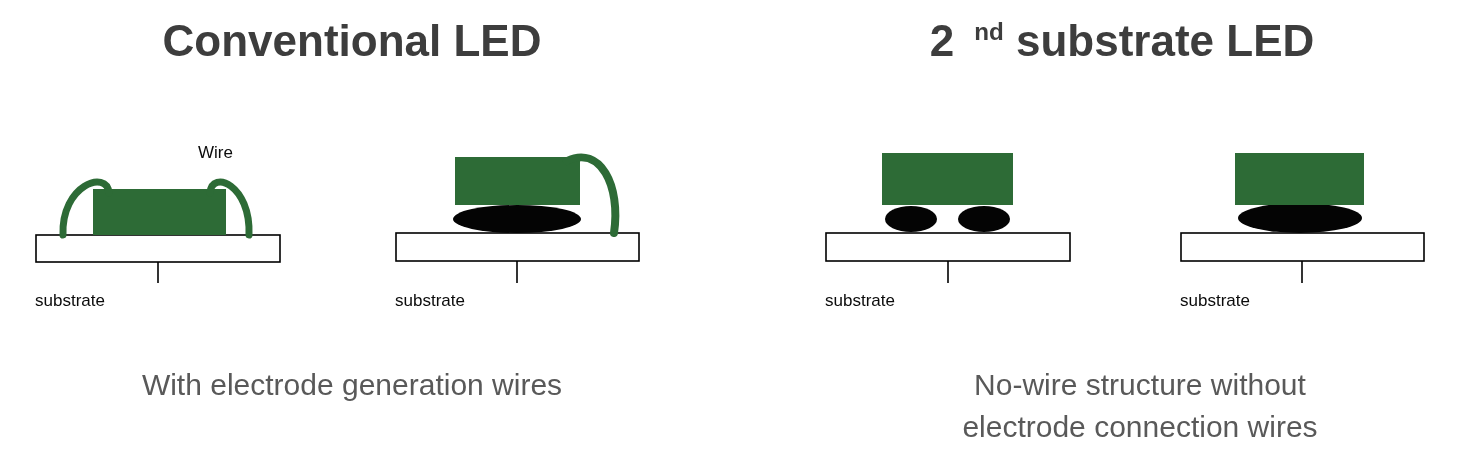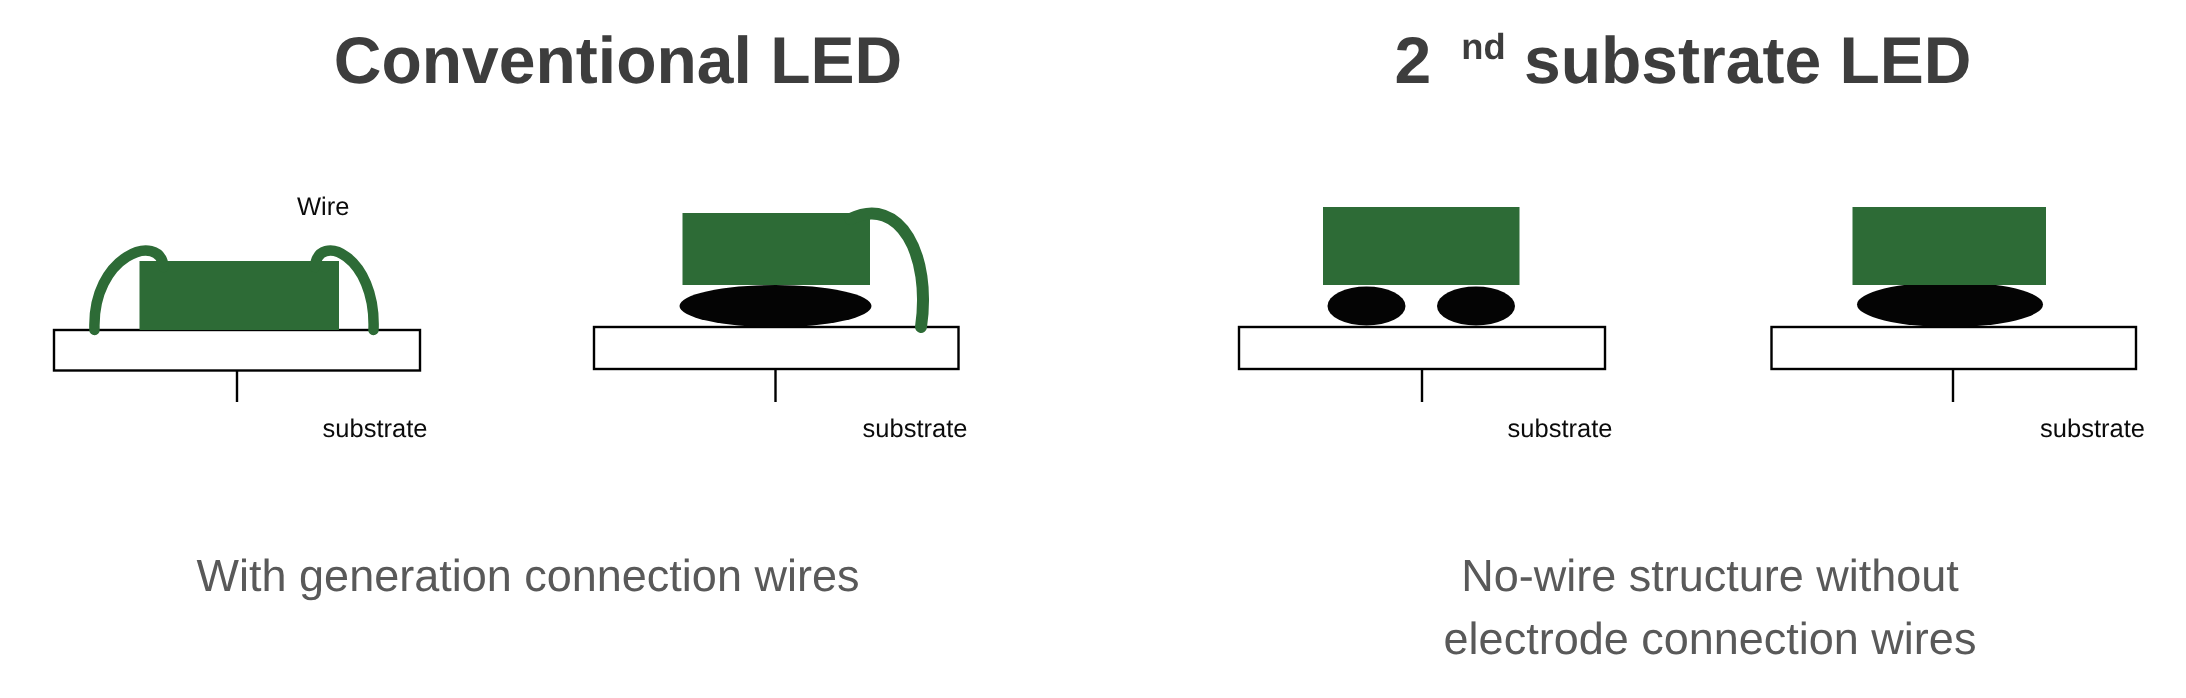--- a/index.html
+++ b/index.html
@@ -8,34 +8,34 @@
     width:1457px;height:465px;
     background:#ffffff;
     font-family:"Liberation Sans", sans-serif;
     overflow:hidden;
   }
   .panel-title{
     position:absolute;top:12px;
     font-size:44px;font-weight:700;color:#3d3d3d;
     text-align:center;letter-spacing:0;line-height:58px;
   }
-  #title-left{left:12px;width:704px;padding-left:48px;}
+  #title-left{left:0;width:704px;}
   #title-right{left:770px;width:704px;}
   .panel-title sup{font-size:0.55em;vertical-align:super;line-height:0;margin-left:20px;}
   .diagram{
-    position:absolute;top:130px;width:250px;height:175px;
+    position:absolute;top:145px;width:250px;height:175px;
   }
   #diagram-1{left:35px;}
   #diagram-2{left:395px;}
   #diagram-3{left:825px;}
   #diagram-4{left:1180px;}
   .diagram svg{position:absolute;left:0;top:0;overflow:visible;}
   .sub-label{
     position:absolute;top:146px;left:0;width:250px;
-    text-align:right;font-size:17px;color:#0b0b0b;
+    text-align:left;font-size:17px;color:#0b0b0b;
   }
   .wire-label{
     position:absolute;top:-2px;left:163px;
     font-size:17px;color:#0b0b0b;
   }
   .caption{
     position:absolute;top:364px;
     font-size:30px;color:#595959;
     text-align:center;line-height:42px;font-weight:400;
   }
@@ -90,20 +90,20 @@
     <svg width="250" height="140" viewBox="0 0 250 140">
       <rect x="1" y="88" width="243" height="28" fill="#ffffff" stroke-width="1.6" stroke="#000000"></rect>
       <ellipse cx="120" cy="73" rx="62" ry="15" fill="#040404"></ellipse>
       <rect x="55" y="8" width="129" height="52" fill="#2d6b36"></rect>
       <line x1="122" y1="116" x2="122" y2="138" stroke-width="1.6" stroke="#000000"></line>
     </svg>
     <div class="sub-label">substrate</div>
   </div>
 
   <div class="caption" id="caption-left">
-    <div>With generation connection wires</div>
+    <div>With electrode generation wires</div>
   </div>
   <div class="caption" id="caption-right">
     <div>No-wire structure without</div>
     <div>electrode connection wires</div>
   </div>
 
 </div>
 
 </body></html>

